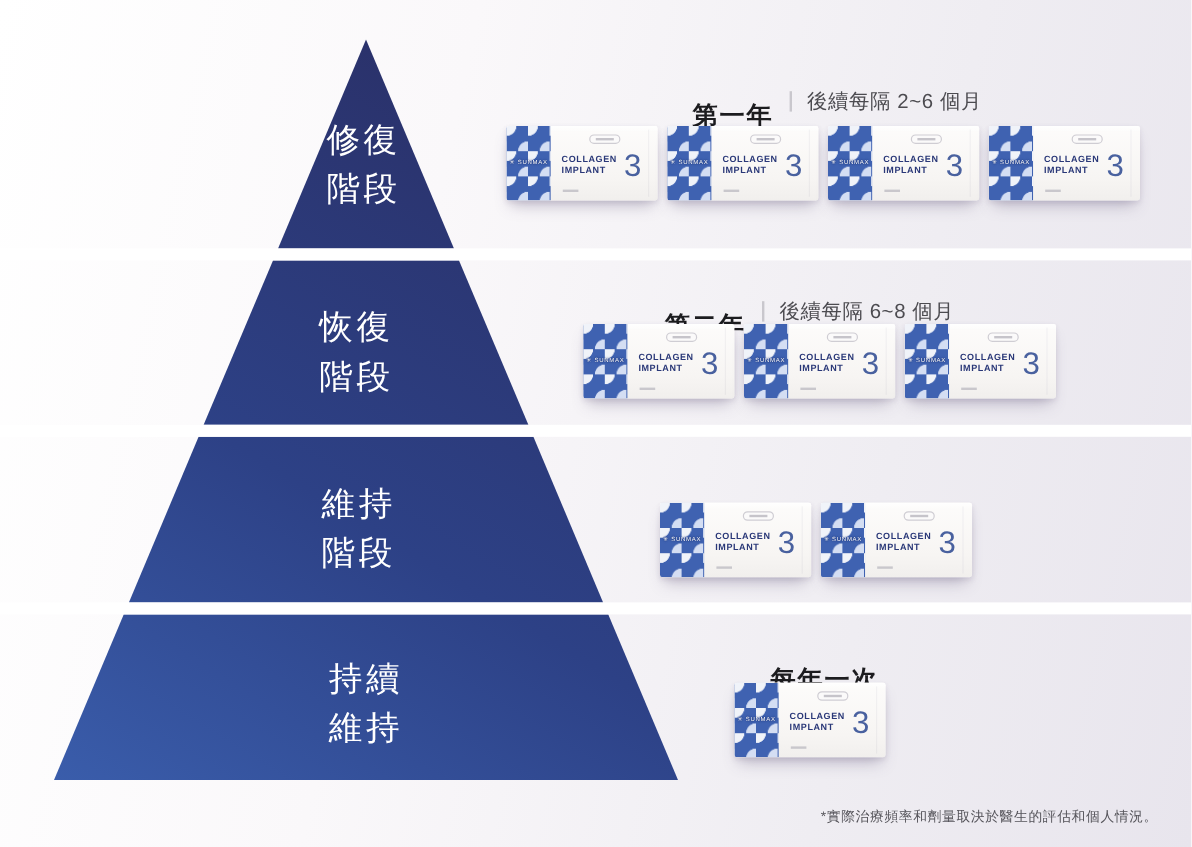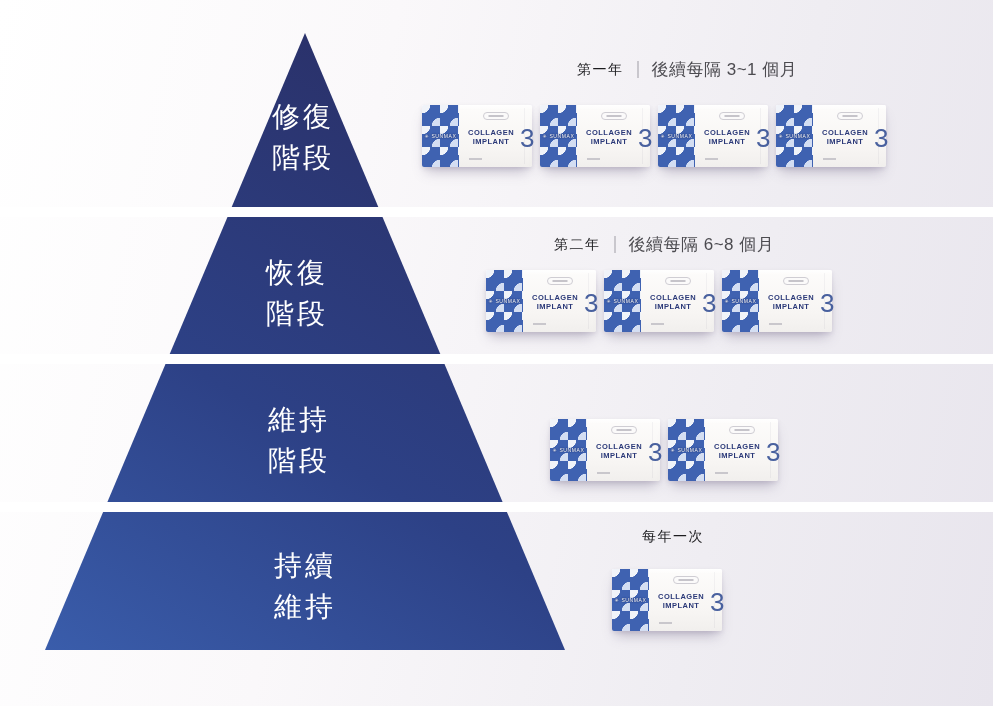--- a/index.html
+++ b/index.html
@@ -11,30 +11,30 @@
   }
   
   .pyramid-svg{position:absolute;left:0;top:0;}
   .band{position:absolute;left:0;width:993px;height:10px;background:#ffffff;}
   .pyr-label{
     position:absolute;color:#fff;font-size:28px;line-height:41px;
     letter-spacing:3px;font-weight:400;white-space:nowrap;
   }
   
   .row-header{position:absolute;display:flex;align-items:center;white-space:nowrap;}
-  .hdr-year{font-size:14px;font-weight:normal;color:#1c1c1f;letter-spacing:1.5px;}
+  .hdr-year{font-size:21px;font-weight:bold;color:#1c1c1f;letter-spacing:1.5px;margin-top:24px;}
   .hdr-divider{width:0;height:17px;border-left:2px solid #c9c7cd;margin:0 13px;}
   .hdr-freq{font-size:17px;color:#4c4b50;letter-spacing:.5px;}
   
   .boxes{position:absolute;display:flex;gap:8px;}
   .pbox{
-    position:relative;flex:0 0 auto;width:110px;height:62px;border-radius:2px;
+    position:relative;flex:0 0 auto;width:126px;height:62px;border-radius:2px;
     background:linear-gradient(180deg,#fdfcfb 0%,#f7f5f3 70%,#f1efed 100%);
     box-shadow:0 8px 12px -4px rgba(88,78,115,.35),0 2px 4px rgba(88,78,115,.12);
-    display:flex;overflow:visible;text-align:center;
+    display:flex;overflow:visible;
   }
   .pbox::before{ 
     content:'';position:absolute;top:0;left:0;right:0;height:5px;
     background:linear-gradient(180deg,rgba(255,255,255,.95),rgba(255,255,255,0));
     border-radius:2px 2px 0 0;pointer-events:none;
   }
   .pbox::after{ 
     content:'';position:absolute;right:7px;top:3px;bottom:3px;width:1px;
     background:rgba(60,60,90,.05);
   }
@@ -105,21 +105,21 @@
     <div>階段</div>
   </div>
   <div class="pyr-label" style="left:274px;top:545px">
     <div>持續</div>
     <div>維持</div>
   </div>
 
   <div class="row-header" style="left:577px;top:58px">
     <span class="hdr-year">第一年</span>
     <span class="hdr-divider"></span>
-    <span class="hdr-freq">後續每隔 3~1 個月</span>
+    <span class="hdr-freq">後續每隔 2~6 個月</span>
   </div>
   <div class="row-header" style="left:554px;top:233px">
     <span class="hdr-year">第二年</span>
     <span class="hdr-divider"></span>
     <span class="hdr-freq">後續每隔 6~8 個月</span>
   </div>
   <div class="row-header" style="left:642px;top:528px">
     <span class="hdr-year">每年一次</span>
   </div>
 
@@ -291,13 +291,14 @@
           <div>COLLAGEN</div>
           <div>IMPLANT</div>
         </div>
         <div class="pbox-num">3</div>
       </div>
       <span class="pbox-fineprint"></span>
     </div>
   </div>
 </div>
 
+  <div class="footnote">*實際治療頻率和劑量取決於醫生的評估和個人情況。</div>
 </div>
 
 </body></html>

